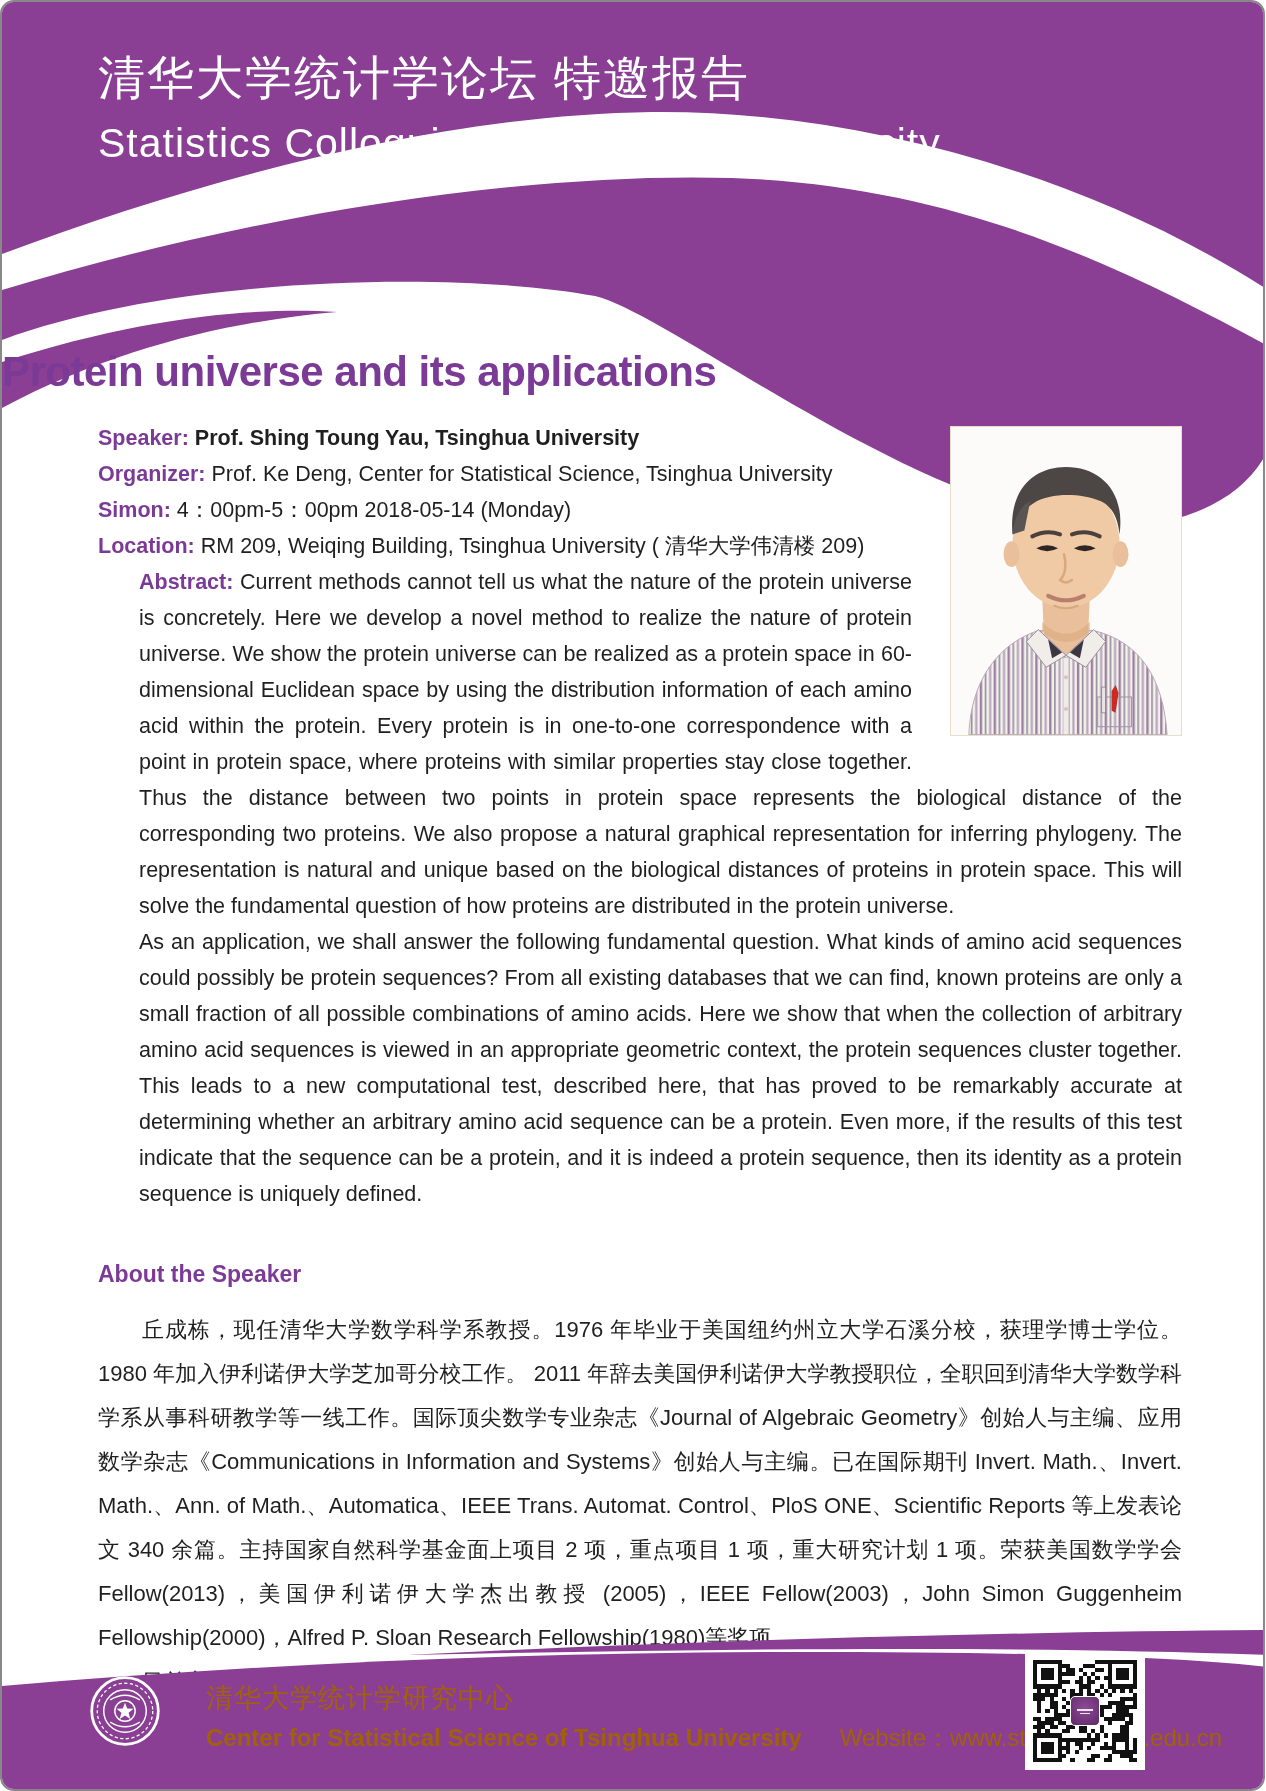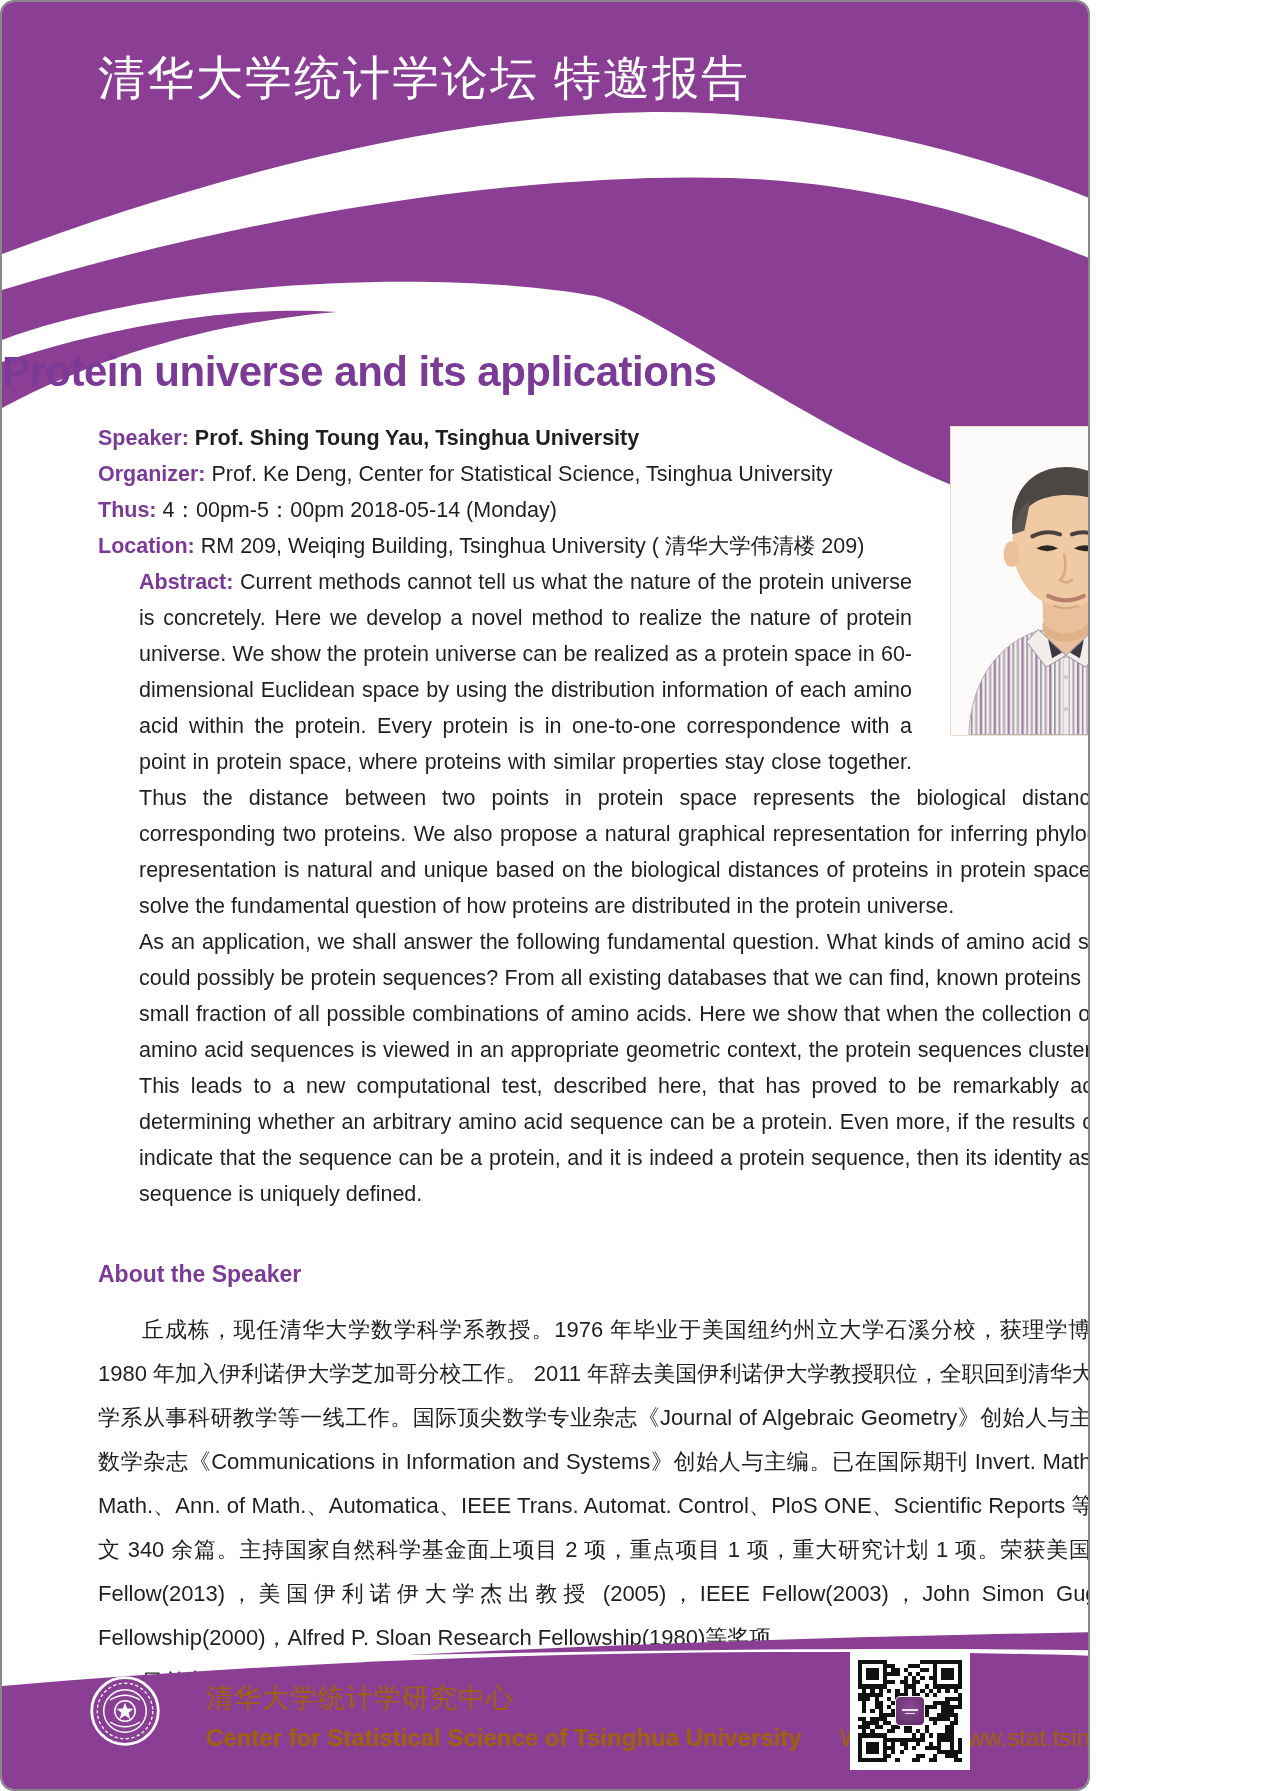--- a/index.html
+++ b/index.html
@@ -5,21 +5,21 @@
   :root{
     --purple:#8A3F95;
     --purple-deep:#7B3A96;
     --ink:#1f1f1f;
   }
   *{margin:0;padding:0;box-sizing:border-box;}
   html,body{background:#ffffff;}
   body{font-family:"Liberation Sans","DejaVu Sans",sans-serif;}
   .poster{
     position:relative;
-    width:1090px;height:1791px;
+    width:1265px;height:1791px;
     border:2px solid #888;
     border-radius:14px;
     overflow:hidden;
     background:#fff;
   }
   
   .header-svg{position:absolute;top:0;left:0;width:1266px;height:570px;display:block;}
   .header-text{position:absolute;top:44px;left:96px;color:#fff;}
   .header-title-cn{font-size:47px;font-weight:500;letter-spacing:2px;line-height:1.35;}
   .header-title-en{font-size:41px;font-weight:400;letter-spacing:1px;line-height:1.3;margin-top:8px;}
@@ -89,20 +89,21 @@
 <div class="poster">
 
   <svg class="header-svg" viewBox="0 0 1266 570" preserveAspectRatio="none" aria-hidden="true">
     <path fill="var(--purple)" d="M0,0 H1266 V288 C1080,168 845,108 650,110 C435,113 198,178 0,252 Z"></path>
     <path fill="var(--purple)" d="M0,288 C255,210 530,170 730,176 C960,184 1125,268 1266,344 L1266,448 C1238,508 1148,542 1038,514 C858,466 660,310 593,294 C450,268 170,275 0,338 Z"></path>
     <path fill="var(--purple)" d="M0,360 C140,315 252,305 335,310 C240,318 120,342 0,406 Z"></path>
   </svg>
 
   <div class="header-text">
     <div class="header-title-cn">清华大学统计学论坛  特邀报告</div>
+    <div class="header-title-en">Statistics Colloquium @ Tsinghua University</div>
   </div>
 
   <div class="talk-title">Protein universe and its applications</div>
 
   <div class="content">
 
     <div class="photo-float">
       <div class="photo-frame">
         <svg viewBox="0 0 232 310" aria-hidden="true">
           <defs>
@@ -154,21 +155,21 @@
 
     <div class="info-line">
       <span class="label">Speaker:</span>
       <span class="speaker-name">Prof. Shing Toung Yau, Tsinghua University</span>
     </div>
     <div class="info-line">
       <span class="label">Organizer:</span>
       <span>Prof. Ke Deng, Center for Statistical Science, Tsinghua University</span>
     </div>
     <div class="info-line">
-      <span class="label">Thus:</span>
+      <span class="label">Simon:</span>
       <span>4：00pm-5：00pm 2018-05-14  (Monday)</span>
     </div>
     <div class="info-line">
       <span class="label">Location:</span>
       <span>RM 209, Weiqing Building, Tsinghua University ( 清华大学伟清楼 209)</span>
     </div>
 
     <p class="para">
       <span class="label">Abstract:</span>
       <span>Current methods cannot tell us what the nature of the protein universe is concretely. Here we develop a novel method to realize the nature of protein universe. We show the protein universe can be realized as a protein space in 60-dimensional Euclidean space by using the distribution information of each amino acid within the protein. Every protein is in one-to-one correspondence with a point in protein space, where proteins with similar properties stay close together. Thus the distance between two points in protein space represents the biological distance of the corresponding two proteins. We also propose a natural graphical representation for inferring phylogeny. The representation is natural and unique based on the biological distances of proteins in protein space. This will solve the fundamental question of how proteins are distributed in the protein universe.</span>

